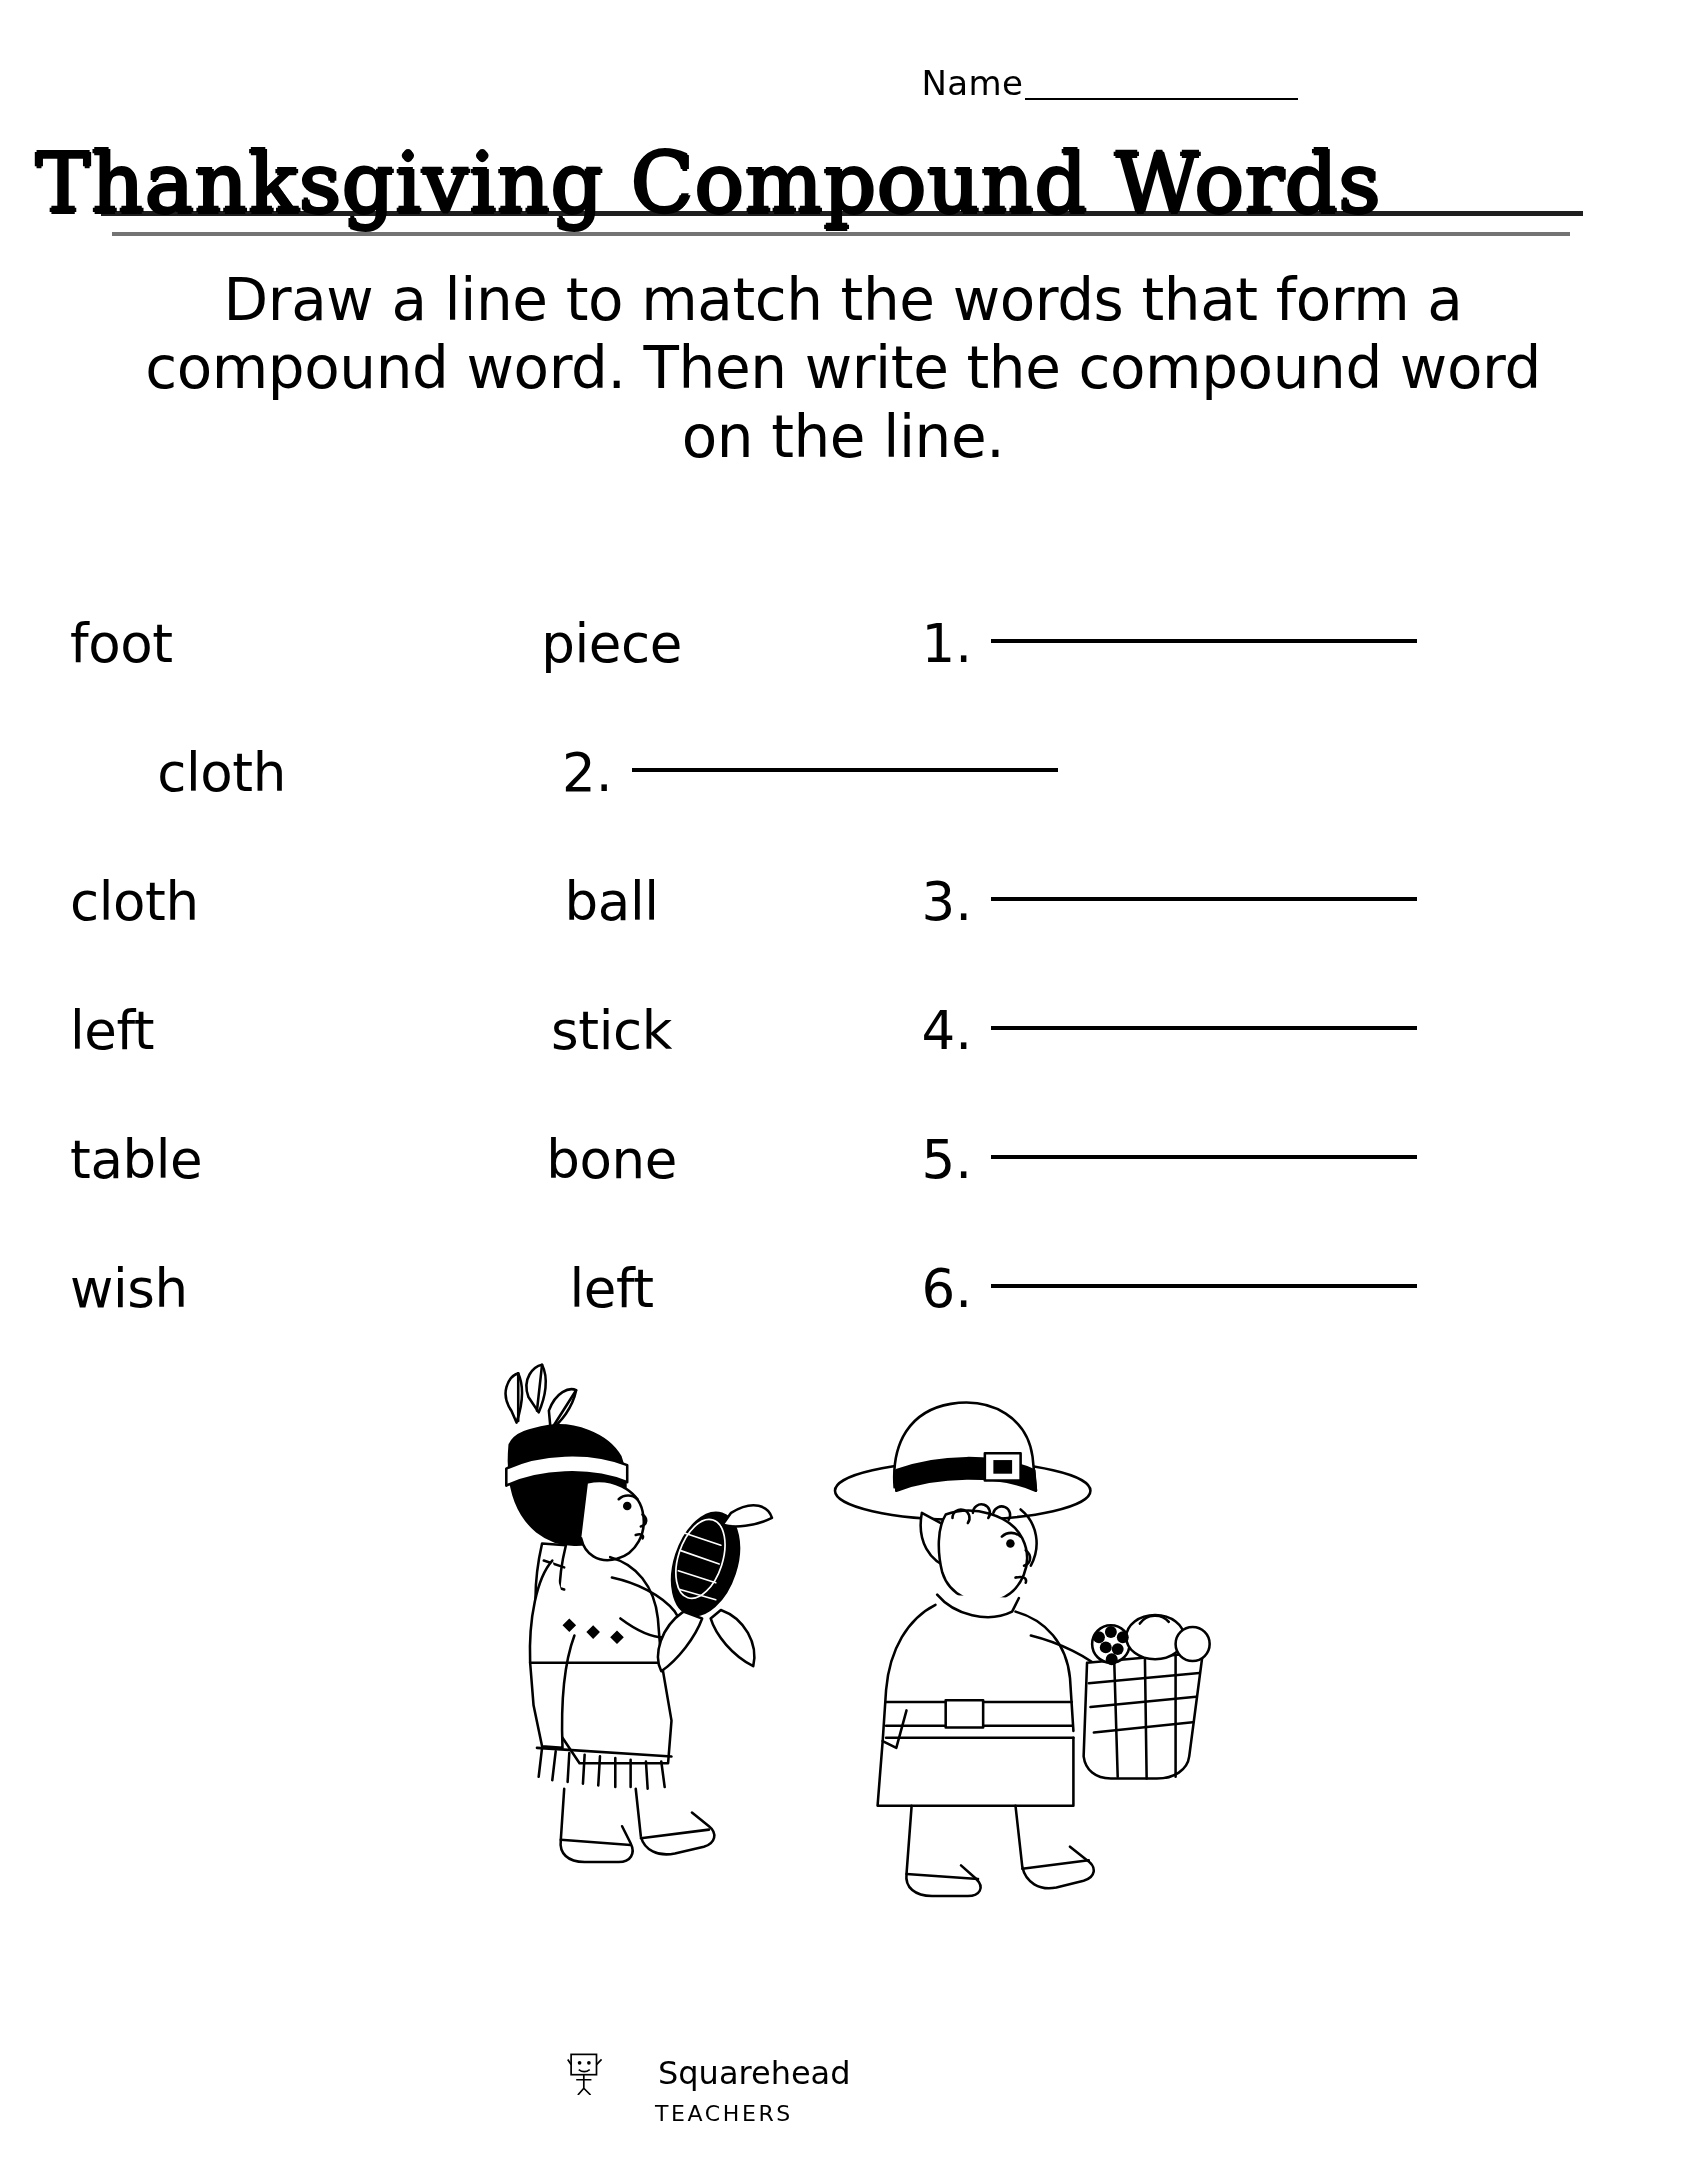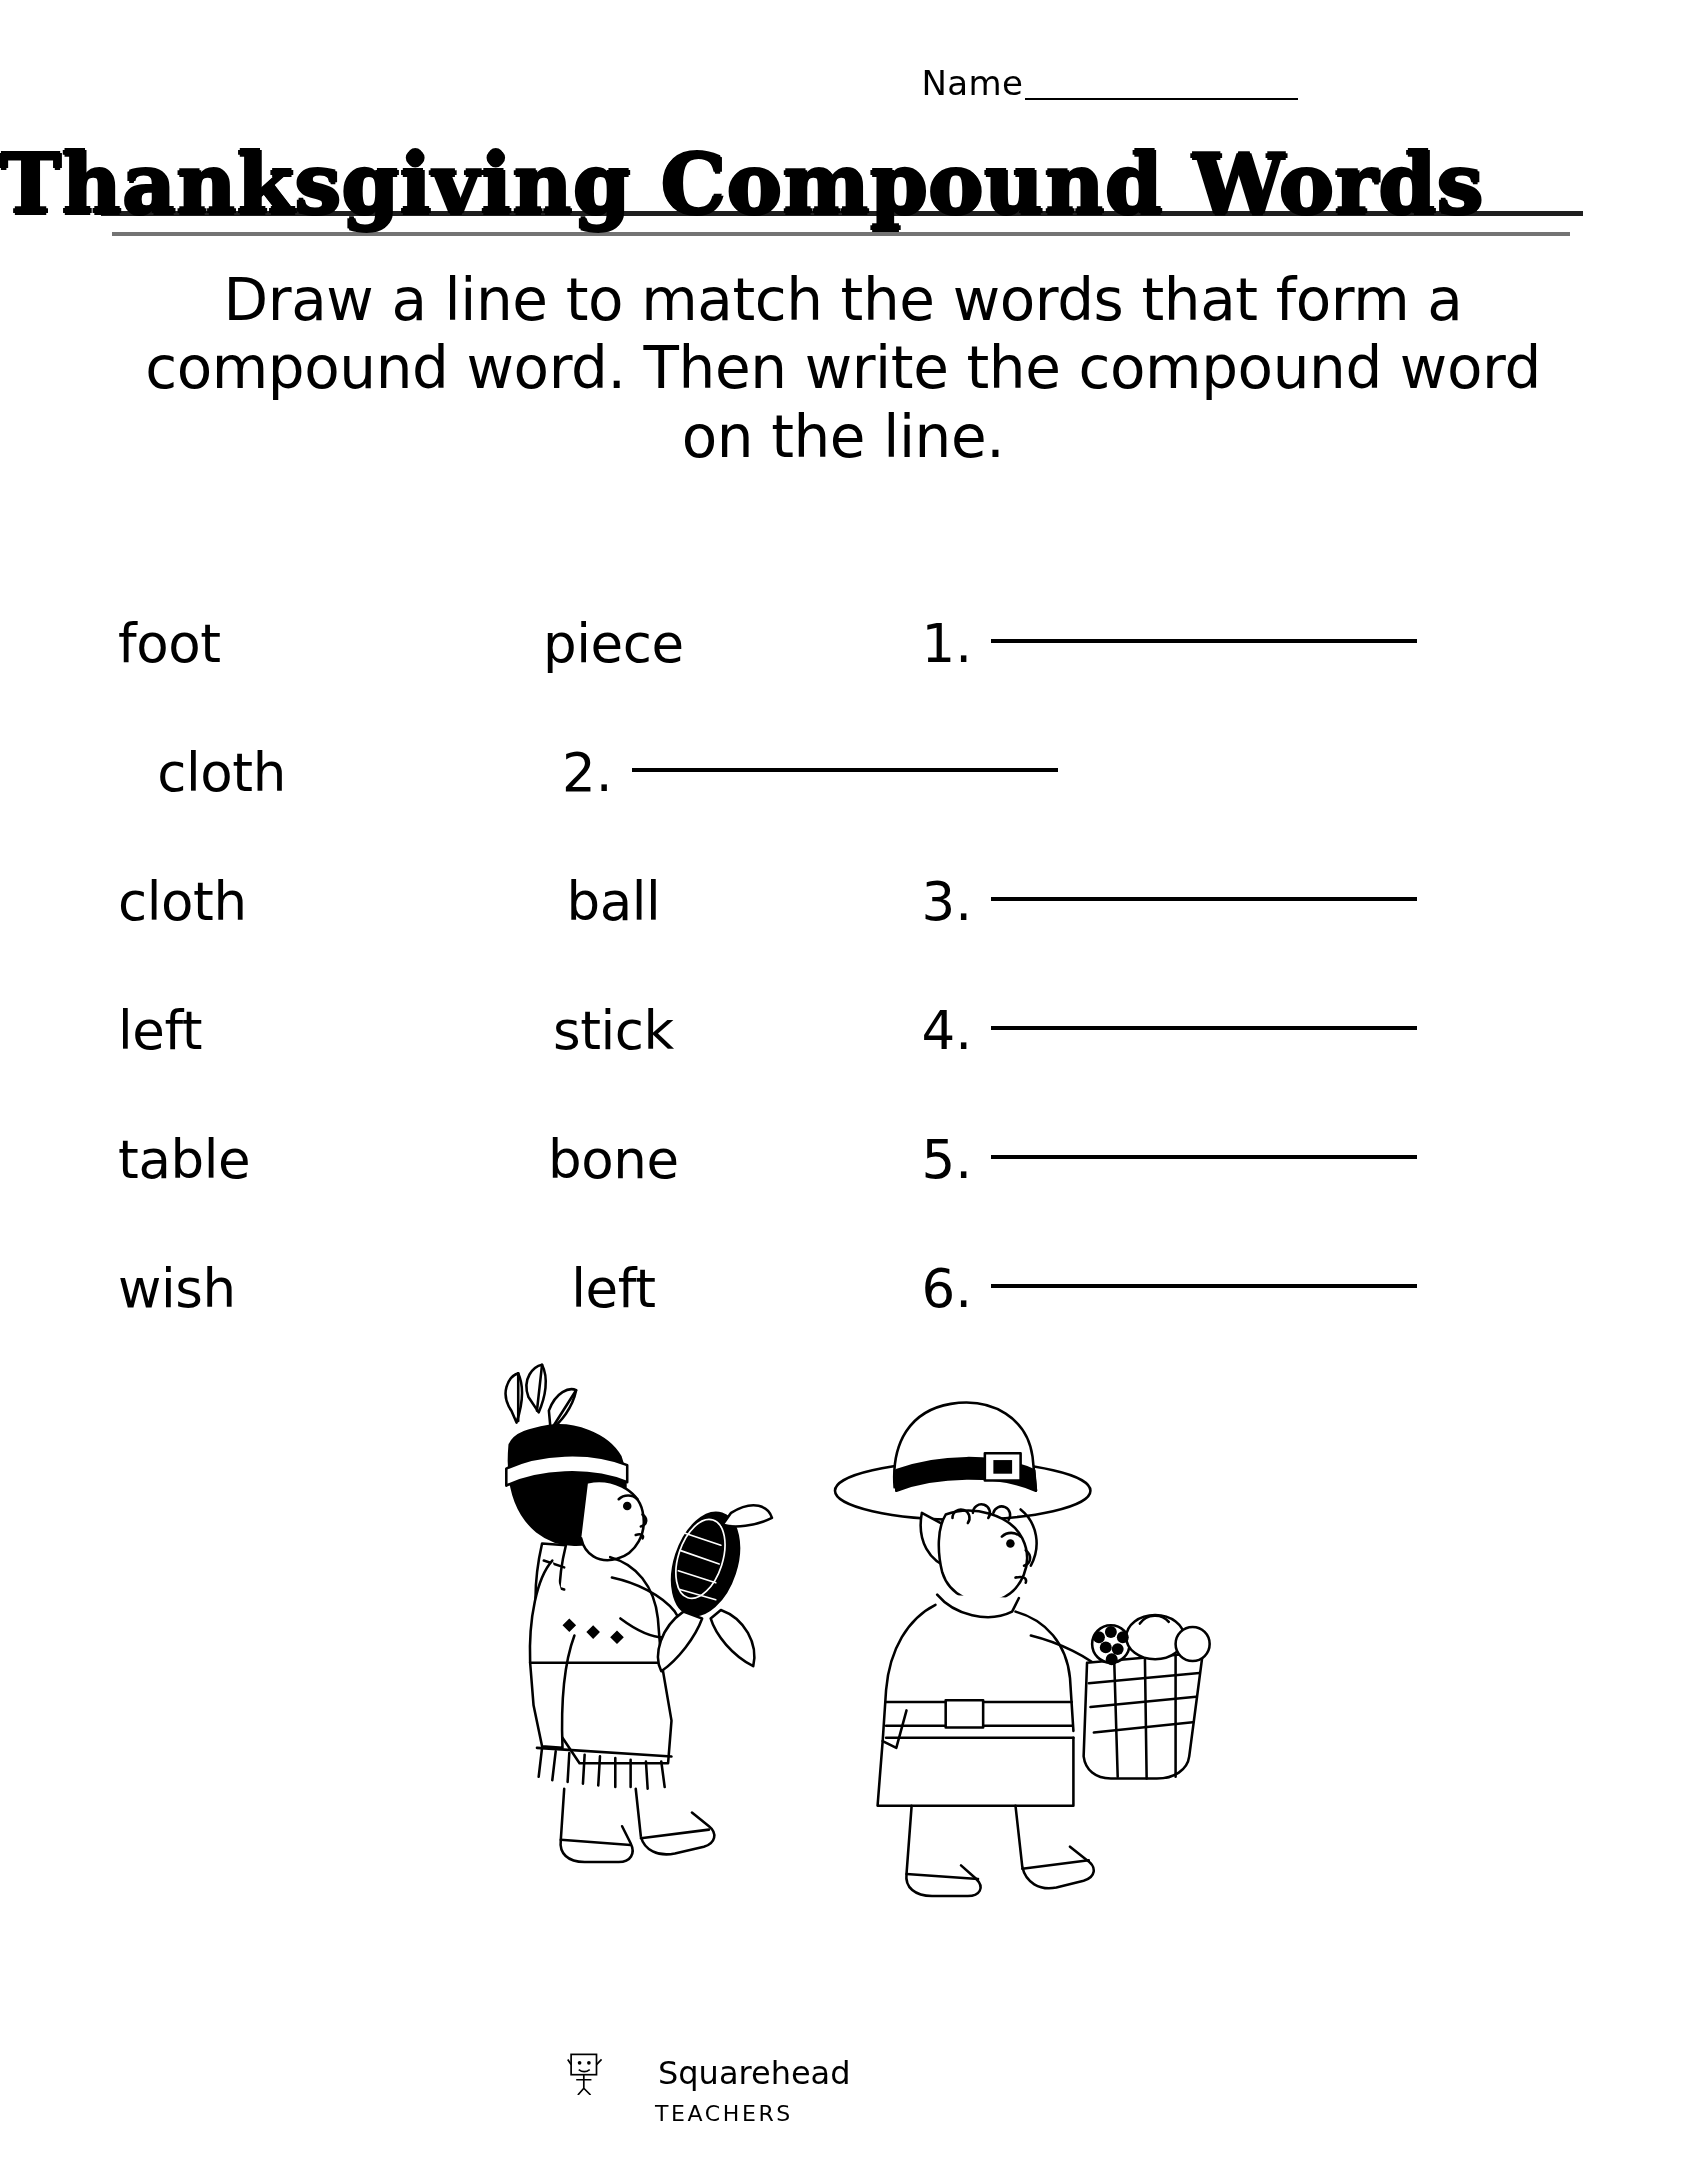--- a/index.html
+++ b/index.html
@@ -47,21 +47,21 @@
   }
 
   
   .title {
     position: absolute;
     top: 143px;
     left: 0;
     width: 100%;
     text-align: center;
     font-family: "DejaVu Serif", serif;
-    font-weight: bold;
+    font-weight: normal;
     font-size: 82px;
     letter-spacing: 0.9px;
     line-height: 1.0;
     
     text-shadow:
        1.7px 0 0 #000, -1.7px 0 0 #000,
        0 1.7px 0 #000, 0 -1.7px 0 #000;
     white-space: nowrap;
   }
   .title-strike {
@@ -101,21 +101,21 @@
     left: 0;
     width: 100%;
   }
   .row {
     display: flex;
     align-items: center;
     height: 129px;
   }
   .col-left {
     width: 477px;
-    padding-left: 118px;
+    padding-left: 70px;
     box-sizing: border-box;
     font-size: 53px;
     letter-spacing: -0.4px;
   }
   .col-mid {
     width: 443px;
     text-align: center;
     font-size: 53px;
     letter-spacing: -0.4px;
   }

